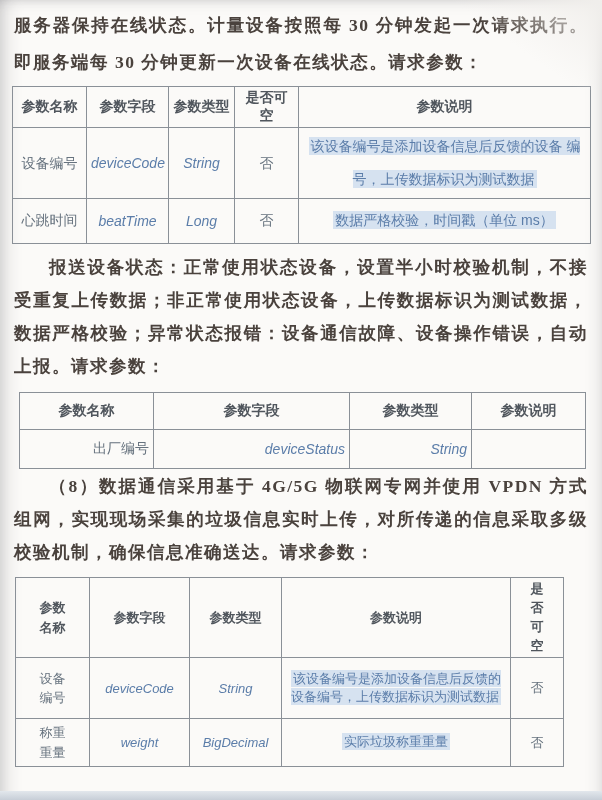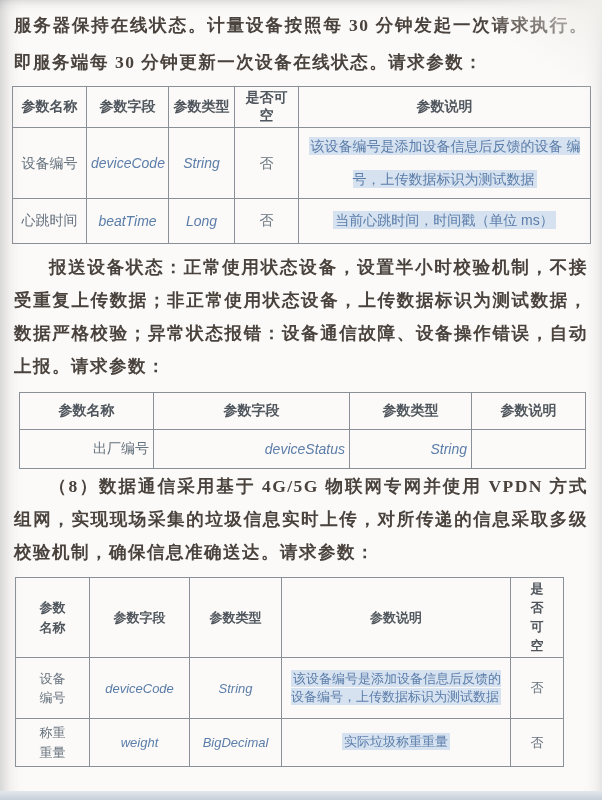--- a/index.html
+++ b/index.html
@@ -112,21 +112,21 @@
       <td class="blue">deviceCode</td>
       <td class="blue">String</td>
       <td>否</td>
       <td><span class="hl">该设备编号是添加设备信息后反馈的设备 编号，上传数据标识为测试数据</span></td>
     </tr>
     <tr class="r2">
       <td>心跳时间</td>
       <td class="blue">beatTime</td>
       <td class="blue">Long</td>
       <td>否</td>
-      <td><span class="hl">当前心跳时间，时间戳（单位 ms）</span></td>
+      <td><span class="hl">数据严格校验，时间戳（单位 ms）</span></td>
     </tr>
   </tbody>
     </table>
 
   <p class="para indent" id="para2">报送设备状态：正常使用状态设备，设置半小时校验机制，不接受重复上传数据；非正常使用状态设备，上传数据标识为测试数据，数据严格校验；异常状态报错：设备通信故障、设备操作错误，自动上报。请求参数：</p>
 
   <table id="table2">
     <colgroup>
         <col style="width:134px">
         <col style="width:196px">

